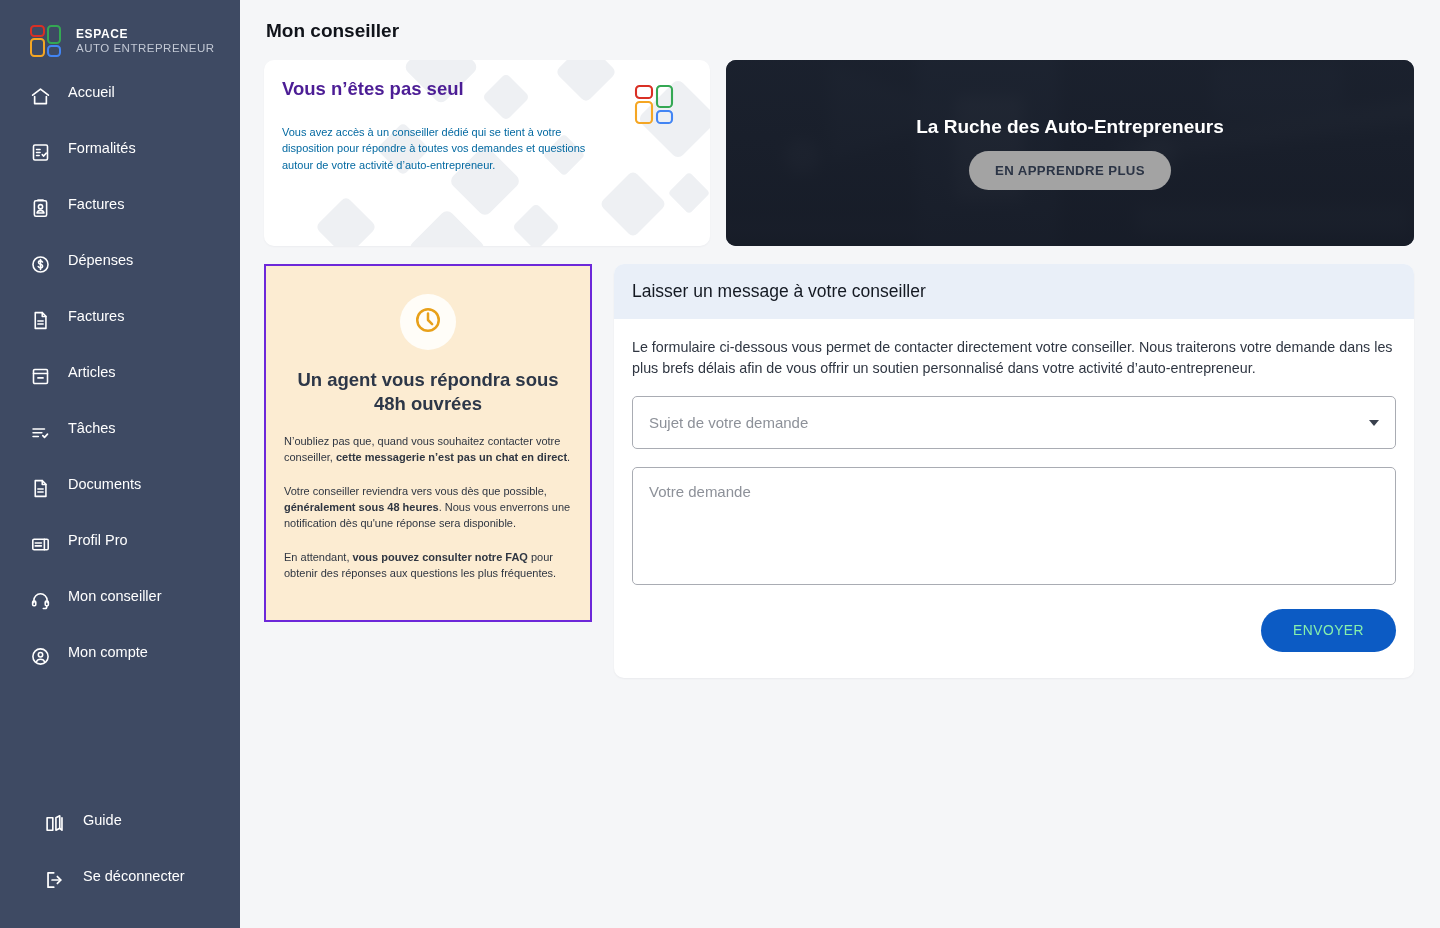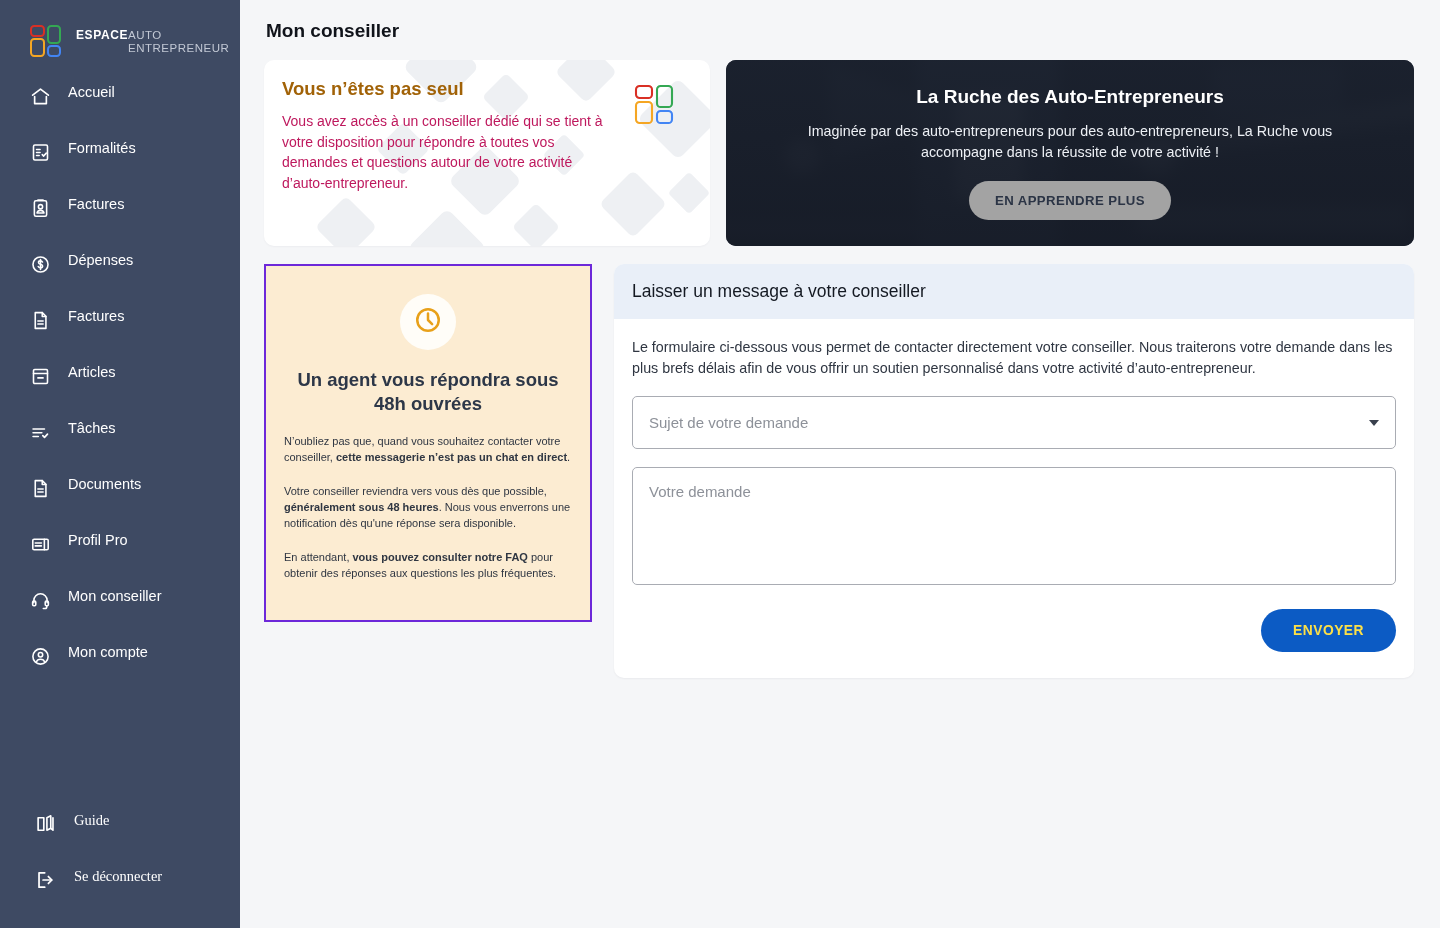--- a/index.html
+++ b/index.html
@@ -44,21 +44,21 @@
   }
 
   .brand-logo {
     width: 38px;
     height: 38px;
     flex: 0 0 38px;
   }
 
   .brand-text {
     display: flex;
-    flex-direction: row;
+    flex-direction: column;
     line-height: 1.12;
     padding-top: 1px;
   }
   .brand-line1 {
     font-size: 12px;
     font-weight: bold;
     color: #ffffff;
     letter-spacing: 0.6px;
   }
   .brand-line2 {
@@ -93,23 +93,22 @@
     display: flex;
     align-items: center;
     justify-content: center;
     color: #ffffff;
   }
   .nav-icon svg { display: block; }
 
   .nav-bottom {
     position: absolute;
     bottom: 18px;
-    left: 6px;
+    left: 15px;
     right: 0;
-    font-family: Liberation Serif, serif;
   }
   .nav-bottom .nav-item { margin-bottom: 14px; }
   .nav-bottom .nav-item:last-child { margin-bottom: 0; }
 
   
   .main {
     flex: 1;
     height: 928px;
     overflow: hidden;
     padding: 16px 26px 0 24px;
@@ -148,27 +147,27 @@
   .intro-inner {
     position: relative;
     display: flex;
     justify-content: space-between;
     align-items: flex-start;
   }
   .intro-body { max-width: 325px; }
   .intro-title {
     font-size: 18.5px;
     font-weight: bold;
-    color: #a16207;
-    margin-bottom: 11px;
+    color: #4c1d95;
+    margin-bottom: 24px;
   }
   .intro-text {
-    font-size: 14px;
+    font-size: 11px;
     line-height: 1.48;
-    color: #be185d;
+    color: #0369a1;
   }
   .intro-logo { width: 42px; height: 46px; flex: 0 0 42px; margin-top: 6px; margin-right: 14px;}
 
   
   .ruche {
     position: relative;
     flex: 1;
     height: 186px;
     border-radius: 10px;
     overflow: hidden;
@@ -333,27 +332,27 @@
   }
   .textarea-field::placeholder { color: #8d9199; }
 
   .form-actions {
     display: flex;
     justify-content: flex-end;
     margin-top: 24px;
   }
   .send-btn {
     background: #0c5bc4;
-    color: #fde047;
+    color: #86efac;
     border: none;
     border-radius: 22px;
     height: 43px;
     padding: 0 32px;
     font-size: 13.8px;
-    font-weight: bold;
+    font-weight: normal;
     letter-spacing: 0.5px;
     font-family: inherit;
     cursor: pointer;
   }
 </style>
 </head>
 <body>
 
 <div class="app">
 
@@ -572,21 +571,20 @@
           <ellipse cx="95" cy="95" rx="16" ry="16" fill="#8a93a3" opacity="0.35"></ellipse>
           <ellipse cx="420" cy="95" rx="18" ry="18" fill="#97a0ae" opacity="0.32"></ellipse>
           <rect x="400" y="140" width="250" height="26" rx="6" fill="#6d778a" opacity="0.35"></rect>
           <rect x="380" y="60" width="300" height="22" rx="11" fill="#9aa3b2" opacity="0.22" transform="rotate(-8 530 71)"></rect>
           <rect x="0" y="155" width="200" height="12" rx="4" fill="#5b6577" opacity="0.3"></rect>
           <rect x="470" y="10" width="120" height="50" rx="8" fill="#39455a" opacity="0.5"></rect>
         </svg>
         <div class="ruche-overlay"></div>
         <div class="ruche-content">
           <div class="ruche-title">La Ruche des Auto-Entrepreneurs</div>
-          <div class="ruche-sub">Imaginée par des auto-entrepreneurs pour des auto-entrepreneurs, La Ruche vous accompagne dans la réussite de votre activité !</div>
           <button class="ruche-btn">EN APPRENDRE PLUS</button>
         </div>
       </div>
 
     </section>
 
     <section class="row-bottom">
 
       <aside class="info-card">
         <div class="clock-badge">

